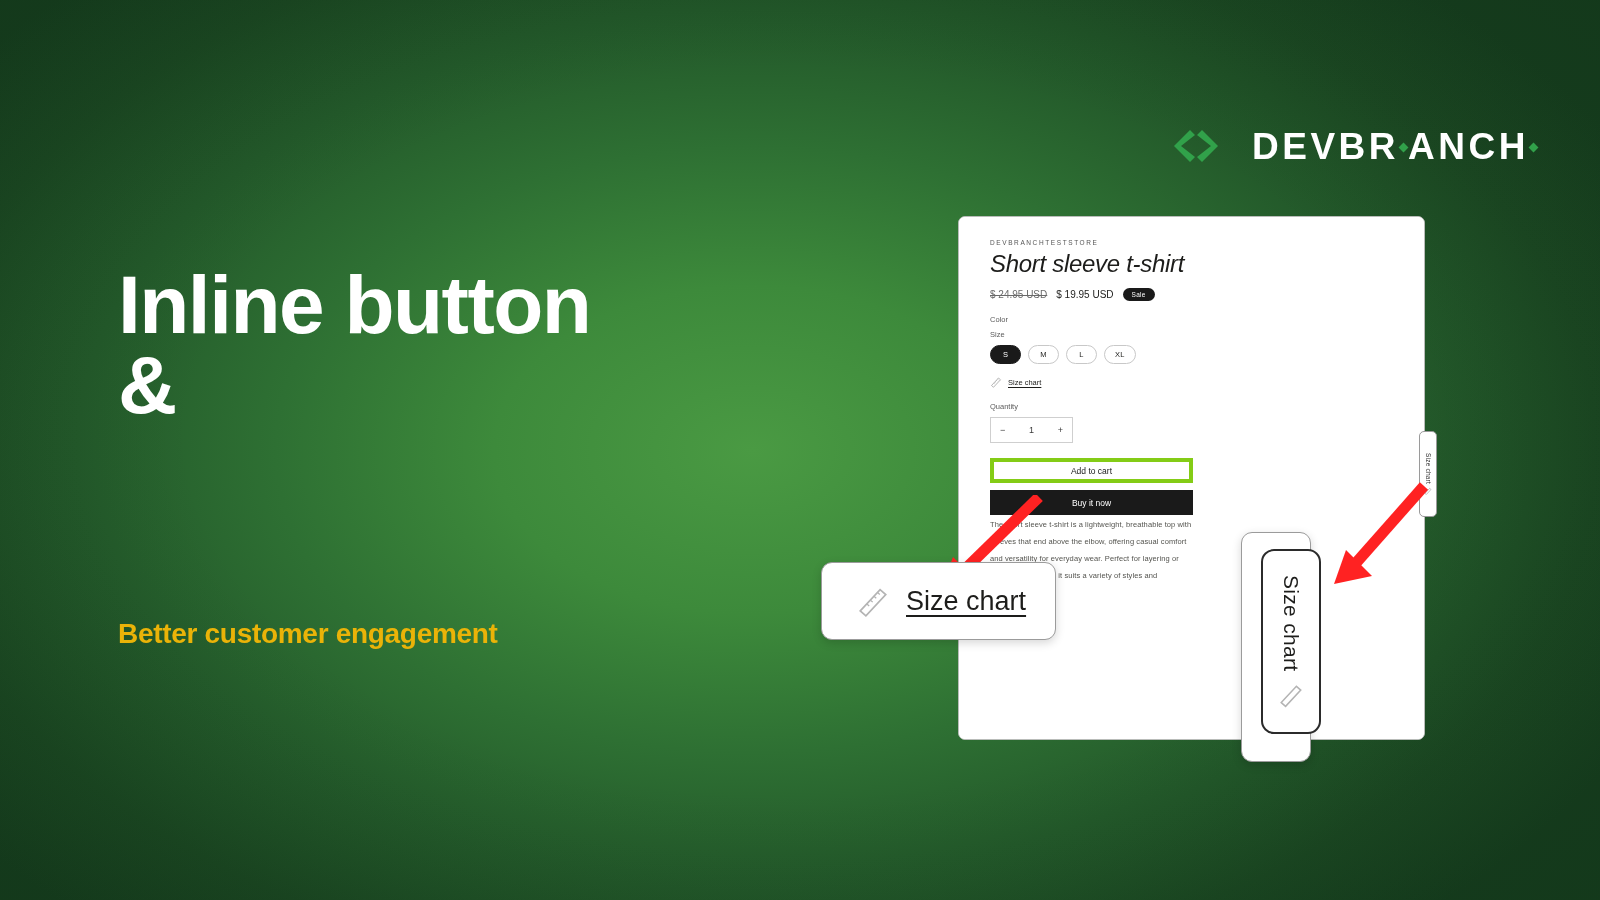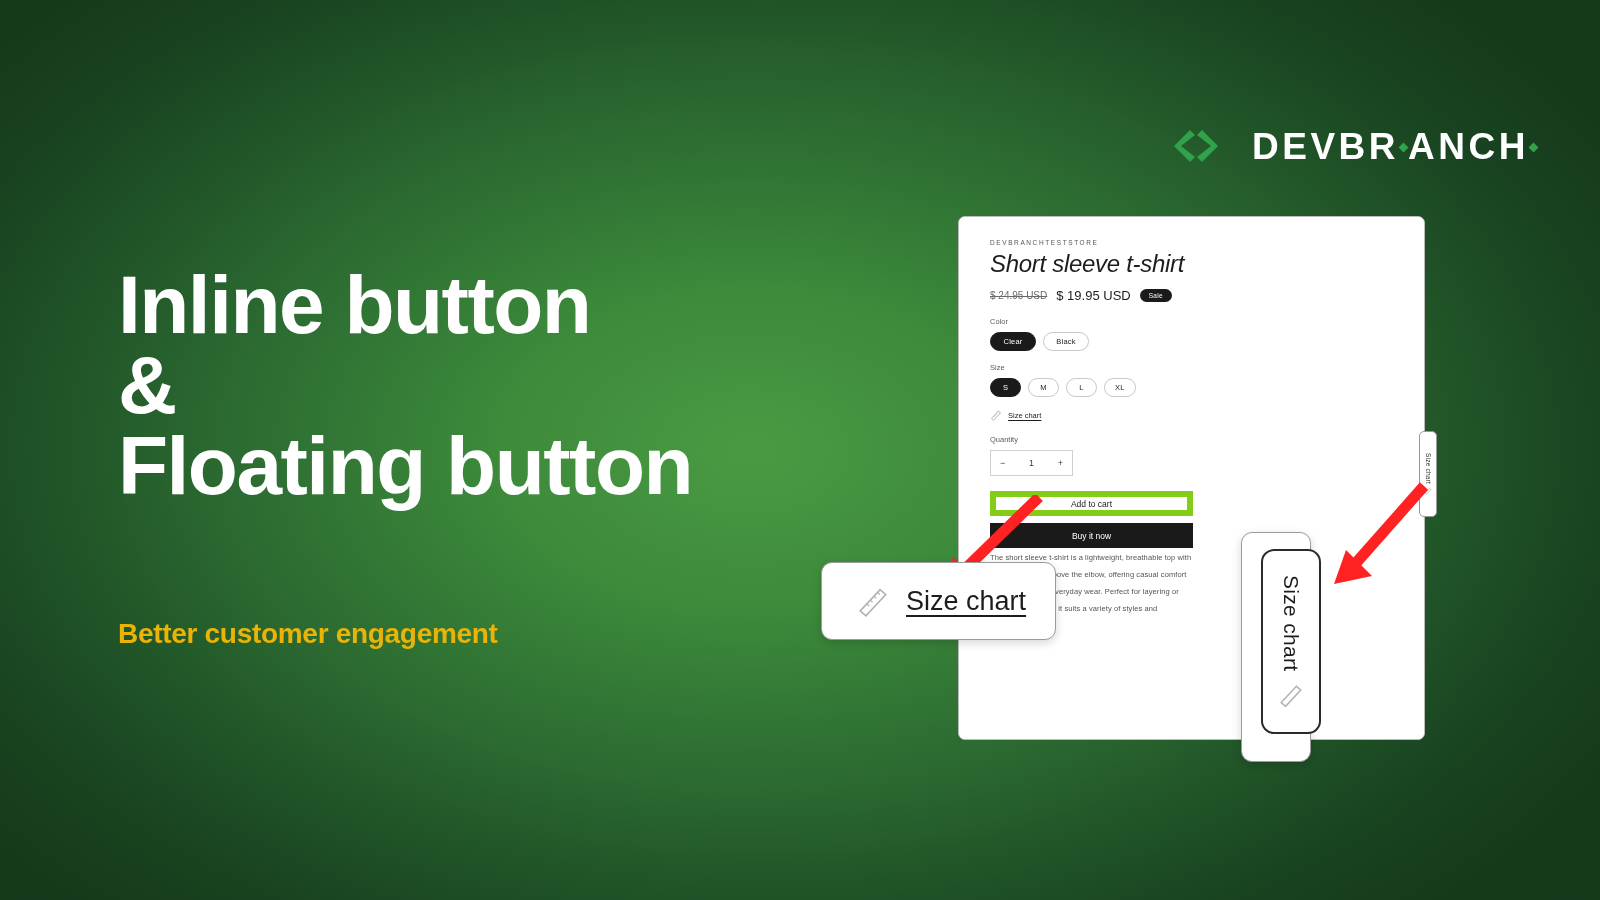--- a/index.html
+++ b/index.html
@@ -77,21 +77,21 @@
   .vendor {
     font-size: 6.5px; color: #555; letter-spacing: 1.6px;
     text-transform: uppercase; margin-bottom: 5px;
   }
   .ptitle {
     font-size: 24px; color: #1d1d1b; font-weight: 400;
     letter-spacing: -0.3px; line-height: 1.1; margin-bottom: 11px; font-style: italic;
   }
   .prices { display: flex; align-items: center; gap: 9px; margin-bottom: 14px; }
   .price-old { font-size: 10px; color: #6a6a6a; text-decoration: line-through; }
-  .price-new { font-size: 13px; color: #1d1d1b; }
+  .price-new { font-size: 10px; color: #1d1d1b; }
   .sale-badge {
     background: #1a1a1a; color: #fff; font-size: 6.5px;
     padding: 3px 9px; border-radius: 9px; letter-spacing: .3px;
   }
   .opt-label { font-size: 7.5px; color: #5b5b5b; margin-bottom: 6px; }
   .pill-row { display: flex; gap: 7px; margin-bottom: 12px; }
   .pill {
     border: 1px solid #c8c8c8; border-radius: 14px;
     font-size: 7.5px; color: #1d1d1b; background: #fff;
     min-width: 31px; height: 19px;
@@ -113,21 +113,21 @@
 
   .qty-label { font-size: 7.5px; color: #5b5b5b; margin-bottom: 6px; }
   .qty-box {
     width: 83px; height: 26px; border: 1px solid #cfcfcf;
     display: flex; align-items: center; justify-content: space-between;
     padding: 0 9px; margin-bottom: 15px;
   }
   .qty-box span { font-size: 9px; color: #3a3a3a; }
 
   .btn-cart {
-    width: 203px; height: 25px; border: 6px solid #84cc16;
+    width: 203px; height: 25px; border: 4px solid #84cc16;
     background: #fff; color: #1a1a1a; font-size: 8.5px;
     display: flex; align-items: center; justify-content: center;
     margin-bottom: 7px;
   }
   .btn-buy {
     width: 203px; height: 25px; background: #1a1a1a; color: #fff;
     font-size: 8.5px; display: flex; align-items: center;
     justify-content: center; margin-bottom: 2px;
   }
   .desc {
@@ -214,43 +214,38 @@
       <span>R</span>
       <span class="dot"></span>
       <span>ANCH</span>
       <span class="dot"></span>
   </div>
 </div>
 
 <div class="headline">
   <div>Inline button</div>
   <div>&amp;</div>
-  <div>Floating button</div>
 </div>
 <div class="subhead">Better customer engagement</div>
 
 <div class="browser">
   <div class="browser-inner">
 
 
     <div class="product">
       <div class="vendor">DEVBRANCHTESTSTORE</div>
       <div class="ptitle">Short sleeve t-shirt</div>
 
       <div class="prices">
         <span class="price-old">$ 24.95 USD</span>
         <span class="price-new">$ 19.95 USD</span>
         <span class="sale-badge">Sale</span>
       </div>
 
       <div class="opt-label">Color</div>
-      <div class="pill-row">
-        <div class="pill wide sel">Clear</div>
-        <div class="pill wide">Black</div>
-      </div>
 
       <div class="opt-label">Size</div>
       <div class="pill-row">
         <div class="pill sel">S</div>
         <div class="pill">M</div>
         <div class="pill">L</div>
         <div class="pill">XL</div>
       </div>
 
       <div class="sizechart-link">

